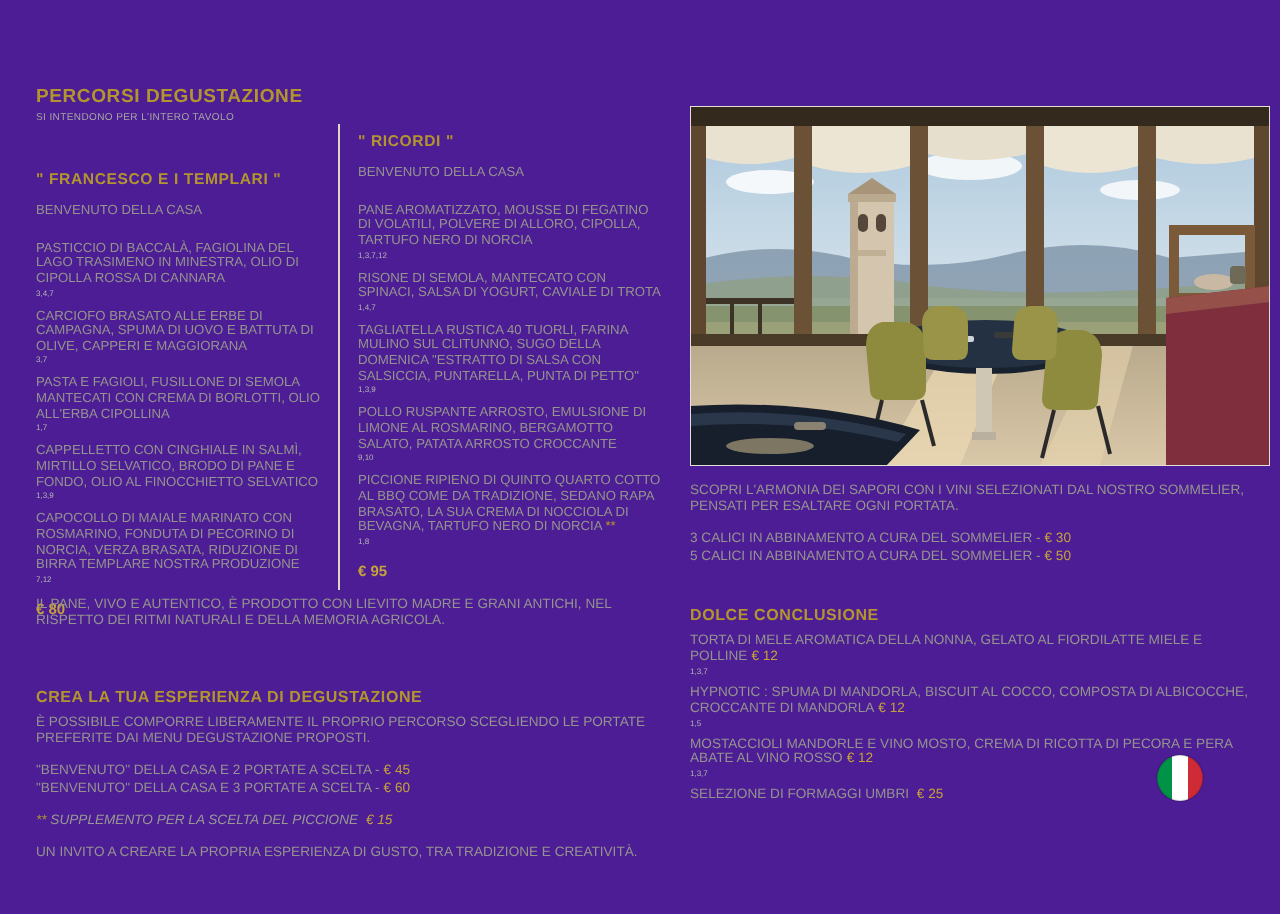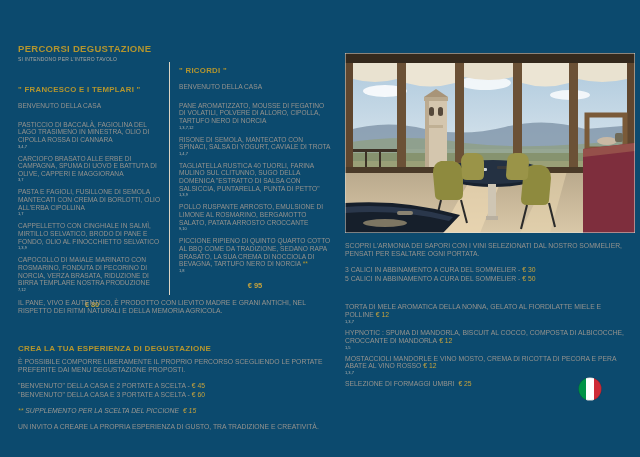--- a/index.html
+++ b/index.html
@@ -1,19 +1,19 @@
 <!DOCTYPE html>
 <html><head>
 <meta charset="utf-8">
 <style>
   html,body{margin:0;padding:0;background:#ffffff;}
-  .page{position:relative;width:640px;height:457px;background:#0c4a6e;overflow:hidden;
+  .page{position:relative;width:640px;height:457px;background:#4c1d95;overflow:hidden;
         font-family:"Liberation Sans", sans-serif;color:#96948f;}
   .gold{color:#b3952e;}
-  .price{color:#c5a23c;text-align:center;}
+  .price{color:#c5a23c;}
   h1,h2,h3{margin:0;font-weight:bold;letter-spacing:.3px;}
   .hdr-title{font-size:9.5px;color:#b3952e;}
   .hdr-sub{font-size:5px;color:#a8a6a0;margin-top:2px;letter-spacing:.2px;}
   .menu-title{font-size:7.8px;color:#b3952e;margin-bottom:8px;}
   .sect-title{font-size:8px;color:#b3952e;margin-bottom:5px;}
   .dish{font-size:6.6px;line-height:1.16;margin-bottom:6px;color:#95938e;}
   .allergens{font-size:4px;color:#b8b6b0;line-height:1;margin-top:1px;min-height:4px;}
   .menu-price{font-size:7.5px;font-weight:bold;margin-top:8px;}
   .para{font-size:6.8px;line-height:1.25;color:#95938e;margin:0 0 7px 0;}
   .option-row{font-size:6.8px;line-height:1.3;color:#95938e;}
@@ -242,20 +242,21 @@
           <span>3 CALICI IN ABBINAMENTO A CURA DEL SOMMELIER -</span><span class="price-inline">€ 30</span>
         </div>
 
         <div class="option-row">
           <span>5 CALICI IN ABBINAMENTO A CURA DEL SOMMELIER -</span><span class="price-inline">€ 50</span>
         </div>
       </div>
   </div>
 
   <div class="dolce">
+    <h3 class="sect-title">DOLCE CONCLUSIONE</h3>
     <div>
 
         <div class="dish">
           <span>TORTA DI MELE AROMATICA DELLA NONNA, GELATO AL FIORDILATTE MIELE E POLLINE</span><span class="price-inline">€ 12</span>
           <div class="allergens">1,3,7</div>
         </div>
 
         <div class="dish">
           <span>HYPNOTIC : SPUMA DI MANDORLA, BISCUIT AL COCCO, COMPOSTA DI ALBICOCCHE, CROCCANTE DI MANDORLA</span><span class="price-inline">€ 12</span>
           <div class="allergens">1,5</div>

